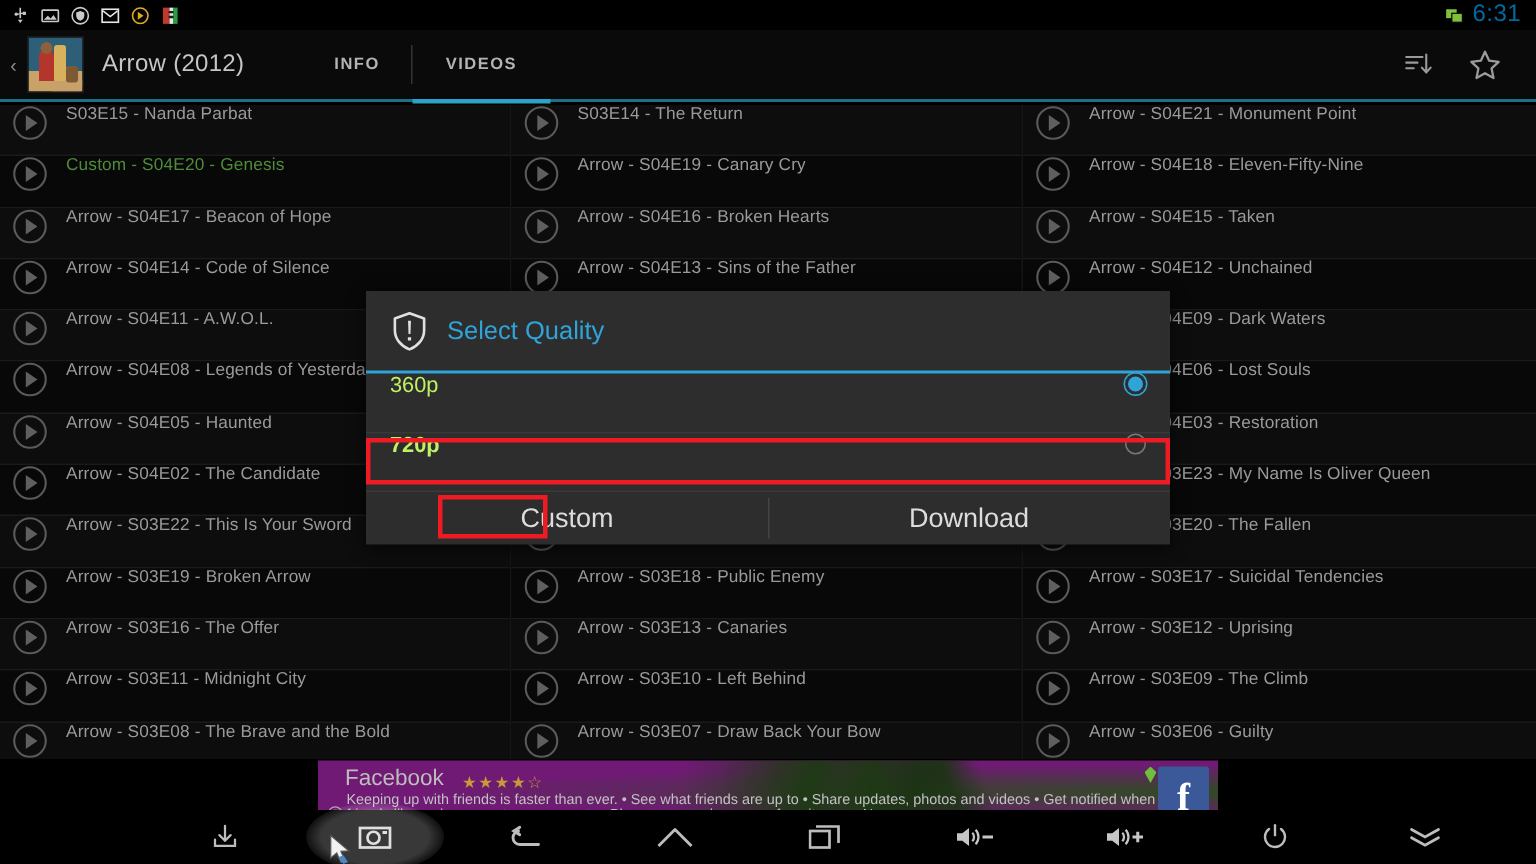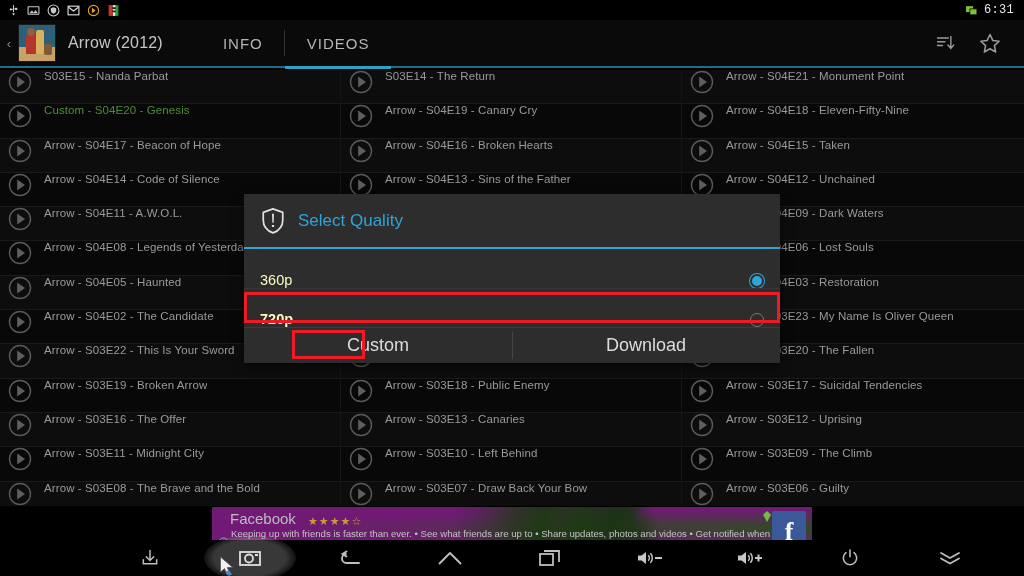--- a/index.html
+++ b/index.html
@@ -12,21 +12,21 @@
   #app { position: relative; width: 1024px; height: 576px; background: #000; }
 
   
   .statusbar {
     position: absolute; left: 0; top: 0; width: 1024px; height: 20px;
     background: #000; display: flex; align-items: center;
   }
   .sb-left { display: flex; align-items: center; gap: 7px; padding-left: 7px; }
   .sb-right { margin-left: auto; display: flex; align-items: center; gap: 6px; padding-right: 10px; }
   .sb-ico { width: 13px; height: 13px; display: block; }
-  .sb-clock { color: #e5e5e5; font-size: 12px; letter-spacing: .3px; font-family: Liberation Mono, monospace; }
+  .sb-clock { color: #0369a1; font-size: 16px; letter-spacing: .3px; }
 
   
   .actionbar {
     position: absolute; left: 0; top: 20px; width: 1024px; height: 48px;
     background: #0a0a0a;
     border-bottom: 2px solid #1b6f86;
     display: flex; align-items: center;
   }
   .ab-back { width: 14px; text-align: center; color: #8c8c8c; font-size: 13px; margin-left: 2px; }
   .ab-thumb {
@@ -41,21 +41,21 @@
   .ab-thumb .fig1:after { content:''; position:absolute; left:1px; top:-6px; width:8px; height:8px;
      background:#8d5f3a; border-radius:50%; }
   .ab-thumb .fig2 { position:absolute; left:17px; top:5px; width:8px; height:24px;
      background:#d8b15e; border-radius:2px; }
   .ab-thumb .fig3 { position:absolute; left:25px; top:19px; width:8px; height:11px;
      background:#7c5a34; border-radius:2px; }
   .ab-title { color: #c6c6c6; font-size: 16px; margin-left: 12px; font-weight: 400; letter-spacing: .2px; }
   .ab-tabs { display: flex; align-items: stretch; height: 48px; margin-left: 38px; }
   .ab-tab {
     display: flex; align-items: center; justify-content: center;
-    color: #b4b4b4; font-size: 15px; font-weight: normal; letter-spacing: 1px;
+    color: #b4b4b4; font-size: 11px; font-weight: bold; letter-spacing: 1px;
     padding: 0 22px; position: relative; height: 48px;
   }
   .ab-tab.divider:after {
     content: ''; position: absolute; right: 0; top: 11px; bottom: 11px; width: 1px; background: #333;
   }
   .ab-tab.active:before {
     content: ''; position: absolute; left: 0; right: 0; bottom: -2px; height: 3px; background: #2aa3c7;
   }
   .ab-actions { margin-left: auto; display: flex; align-items: center; gap: 22px; padding-right: 22px; }
 
@@ -114,22 +114,22 @@
   
   .scrim { position: absolute; left:0; top:0; width:1024px; height:576px; background: transparent; }
   .dialog {
     position: absolute; left: 244px; top: 194px; width: 536px; height: 169px;
     background: #2d2d2d; box-shadow: 0 2px 10px rgba(0,0,0,.7);
   }
   .dlg-head { height: 53px; display: flex; align-items: center; padding-left: 16px; }
   .dlg-title { color: #2fa4d8; font-size: 17px; margin-left: 12px; }
   .dlg-rule { height: 2px; background: #2fa4d8; margin: 0 0 0 0; }
   .dlg-opt {
-    height: 39px; display: flex; align-items: flex-end; padding: 0 16px;
-    color: #fef9c3; font-size: 14.5px; position: relative;
+    height: 39px; display: flex; align-items: flex-start; padding: 0 16px;
+    color: #bef264; font-size: 14.5px; position: relative;
   }
   .dlg-opt + .dlg-opt { border-top: 1px solid #383838; font-weight: bold; }
   .dlg-opt .radio { margin-left: auto; width: 14px; height: 14px; border-radius: 50%; }
   .radio.on { background: #2fa4d8; box-shadow: inset 0 0 0 2px #2d2d2d, 0 0 0 1px #2fa4d8; }
   .radio.off { border: 1.5px solid #7a7a7a; }
   .dlg-buttons { display: flex; height: 36px; border-top: 1px solid #3a3a3a; }
   .dlg-btn {
     flex: 1; display: flex; align-items: center; justify-content: center;
     color: #dcdcdc; font-size: 18px; position: relative;
   }

